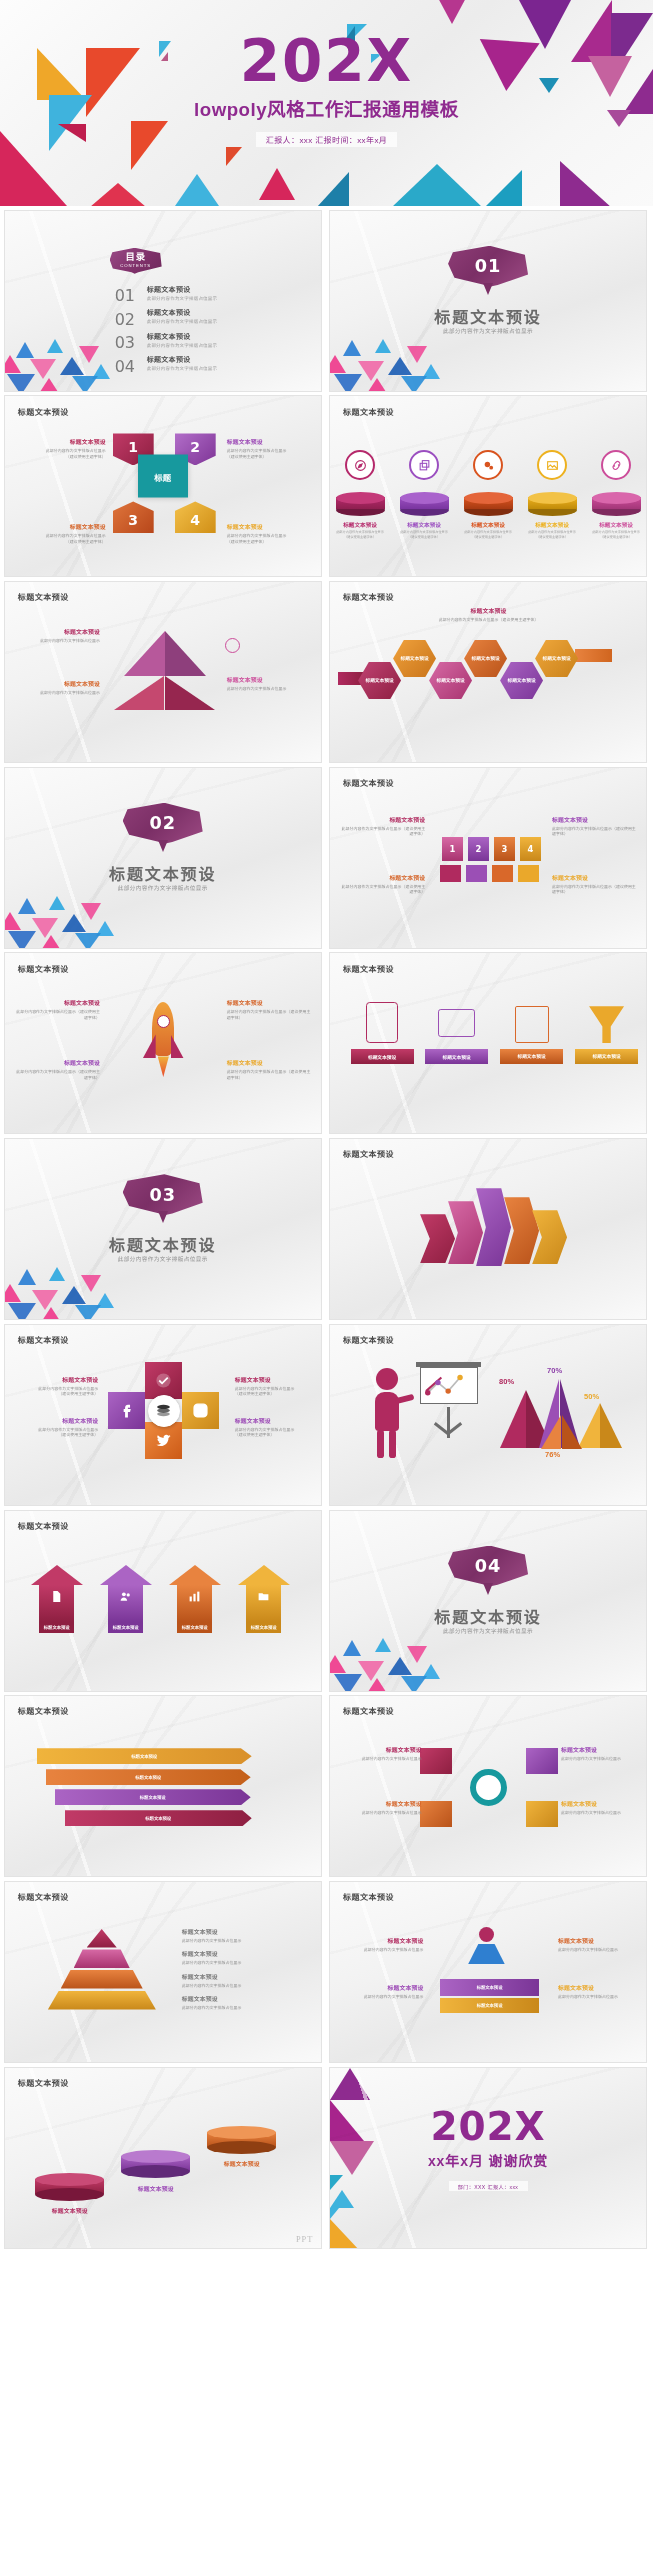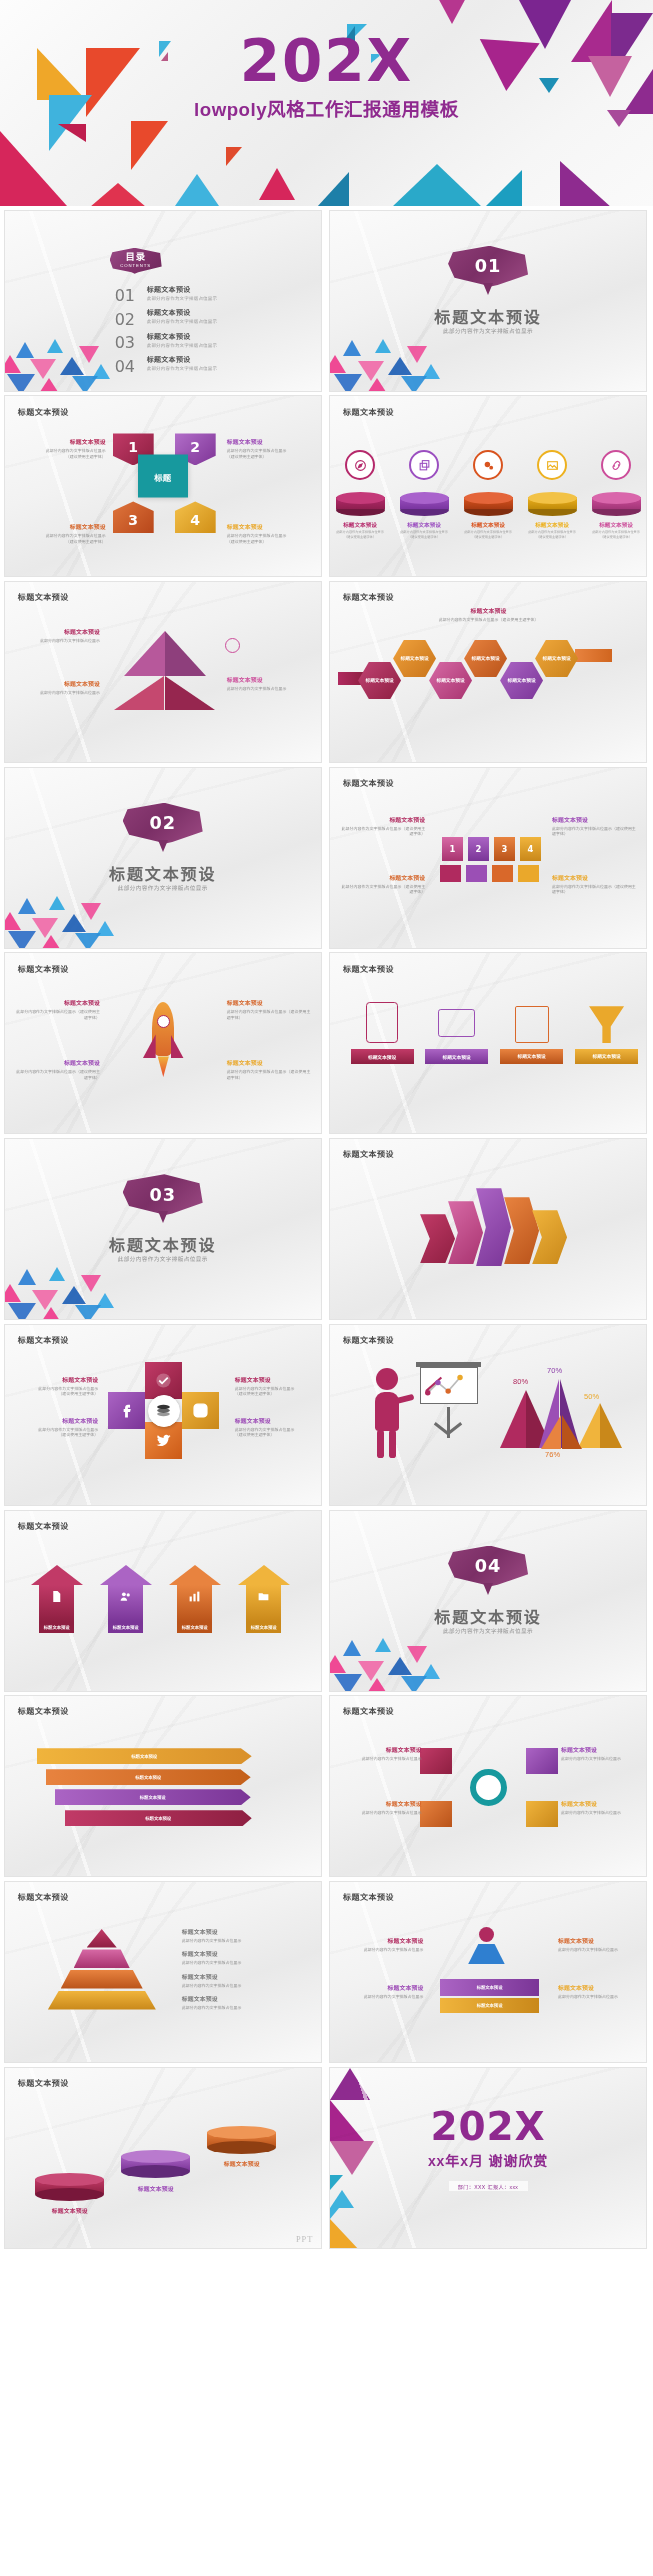--- a/index.html
+++ b/index.html
@@ -173,21 +173,21 @@
   .tile svg{width:17px;height:17px;fill:#fff;}
   .tile-core{
     position:absolute;width:32px;height:32px;border-radius:50%;background:#fff;
     border:1.9px solid #fff;display:flex;align-items:center;justify-content:center;z-index:9;
     box-shadow:0 0.9px 3.7px rgba(0,0,0,.25);
   }
 
   
   .person{position:absolute;z-index:7;}
   .easel{position:absolute;z-index:7;}
-  .pct{position:absolute;font-size:7.5px;font-weight:400;z-index:9;}
+  .pct{position:absolute;font-size:7.5px;font-weight:700;z-index:9;}
 
   
   .step{
     position:absolute;width:20.5px;height:24px;z-index:8;
     display:flex;align-items:center;justify-content:center;color:#fff;
     font-size:8.4px;font-weight:700;font-family:"DejaVu Sans",sans-serif;
   }
 
   
   .upar{position:absolute;width:52px;z-index:7;text-align:center;}
@@ -249,20 +249,21 @@
     <div class="poly tri" style="left:259px;top:168px;border-left:18.7px solid transparent;border-right:18.7px solid transparent;border-bottom:32px solid #d6265b;"></div>
     <div class="poly tri" style="left:175px;top:174px;border-left:22.4px solid transparent;border-right:22.4px solid transparent;border-bottom:32px solid #3fb3dd;"></div>
     <div class="poly tri" style="left:317px;top:172px;border-left:32px solid transparent;border-right:0;border-bottom:35px solid #1d7fa8;"></div>
     <div class="poly tri" style="left:392px;top:164px;border-left:45px solid transparent;border-right:45px solid transparent;border-bottom:43px solid #2aa9c9;"></div>
     <div class="poly tri" style="left:485px;top:170px;border-left:37px solid transparent;border-right:0;border-bottom:37px solid #1c9ec0;"></div>
     <div class="poly tri" style="left:560px;top:161px;border-left:0;border-right:52px solid transparent;border-bottom:47px solid #8e2b8f;"></div>
     <div class="poly tri" style="left:90px;top:183px;border-left:28px solid transparent;border-right:28px solid transparent;border-bottom:24px solid #e0334f;"></div>
 
     <div class="hero-title">202X</div>
     <div class="hero-sub">lowpoly风格工作汇报通用模板</div>
+    <div class="hero-meta"><span>汇报人：xxx  汇报时间：xx年x月</span></div>
   </div>
 
   <div class="grid">
 
     <div class="slide">
       <div class="confetti">
         <i style="left:3.7px;top:26px;border-left:11.2px solid transparent;border-right:11.2px solid transparent;border-bottom:18.7px solid #ef3b8c;"></i>
         <i style="left:20.5px;top:13px;border-left:9.3px solid transparent;border-right:9.3px solid transparent;border-bottom:16px solid #2b7fd4;"></i>
         <i style="left:35px;top:30px;border-left:13px solid transparent;border-right:13px solid transparent;border-top:20.5px solid #f06aa8;"></i>
         <i style="left:52px;top:9.3px;border-left:8.4px solid transparent;border-right:8.4px solid transparent;border-bottom:14px solid #2fa8e0;"></i>
@@ -718,21 +719,21 @@
           <circle cx="18" cy="16" r="3.2" fill="#9b4fb5"></circle>
           <circle cx="30" cy="26" r="3.2" fill="#d9682a"></circle>
           <circle cx="44" cy="10" r="3.2" fill="#eaa82b"></circle>
         </svg>
         <div style="position:absolute;left:31px;top:45px;width:2.8px;height:24px;background:#6d6d6d;"></div>
         <div style="position:absolute;left:17px;top:65px;width:17px;height:2.8px;background:#6d6d6d;transform:rotate(38deg);"></div>
         <div style="position:absolute;left:30px;top:65px;width:17px;height:2.8px;background:#6d6d6d;transform:rotate(-38deg);"></div>
         <div style="position:absolute;left:31px;top:65px;width:2.8px;height:11.2px;background:#6d6d6d;"></div>
       </div>
 
-      <div class="pct" style="left:183px;top:52px;color:#b02a5f;">80%</div>
+      <div class="pct" style="left:169px;top:52px;color:#b02a5f;">80%</div>
       <div class="pct" style="left:217px;top:41px;color:#8c3fa8;">70%</div>
       <div class="pct" style="left:254px;top:67px;color:#eaa82b;">50%</div>
       <div class="pct" style="left:215px;top:125px;color:#e07628;">76%</div>
       <div class="pyr" style="left:170px;top:65px;">
         <i style="left:0;top:0;border-left:26px solid transparent;border-right:0;border-bottom:58px solid #b02a5f;"></i>
         <i style="left:26px;top:0;border-right:26px solid transparent;border-left:0;border-bottom:58px solid #8c1f47;"></i>
       </div>
       <div class="pyr" style="left:209px;top:54px;">
         <i style="left:0;top:0;border-left:20.5px solid transparent;border-right:0;border-bottom:69px solid #9b4fb5;"></i>
         <i style="left:20.5px;top:0;border-right:20.5px solid transparent;border-left:0;border-bottom:69px solid #6d2c85;"></i>

